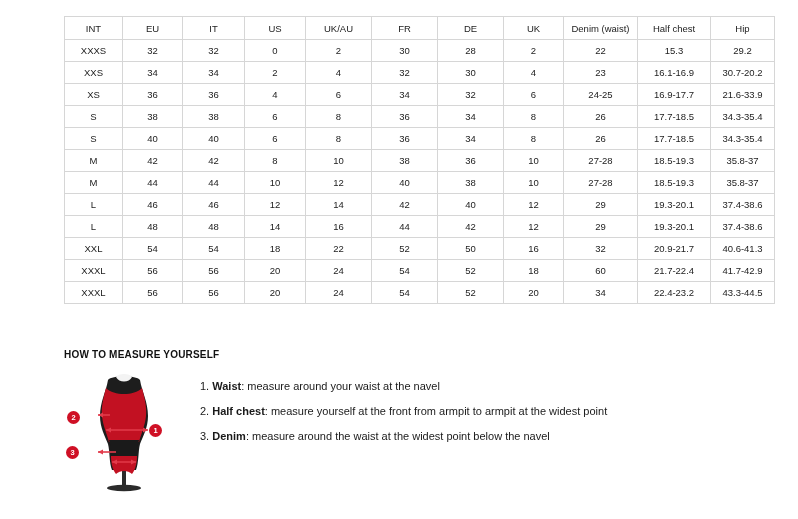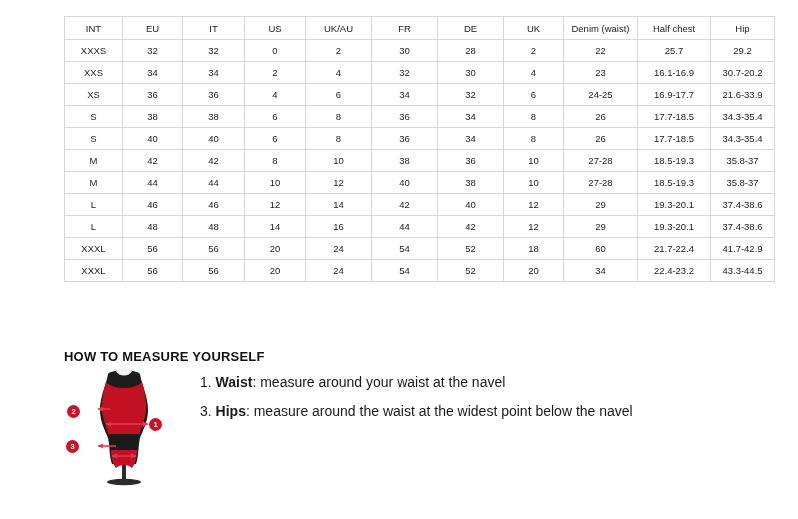--- a/index.html
+++ b/index.html
@@ -65,42 +65,43 @@
   col.c10 { width: 64px; }
 
   
   .measure-section {
     position: absolute;
     left: 64px;
     top: 349px;
     width: 670px;
   }
   .measure-title {
-    font-size: 13px;
+    font-size: 10px;
     font-weight: bold;
     letter-spacing: 0.2px;
     color: #111;
+    margin-bottom: 10px;
   }
   .measure-body {
     position: relative;
     display: flex;
     align-items: flex-start;
   }
   .figure-col {
     width: 120px;
     position: relative;
     height: 125px;
     flex: 0 0 120px;
   }
   .notes-col {
     margin-left: 16px;
     padding-top: 10px;
   }
   .note {
-    font-size: 14px;
+    font-size: 11px;
     color: #1a1a1a;
     margin-bottom: 12px;
     line-height: 1.2;
   }
   .note b { font-weight: bold; }
 
   
   .figure {
     position: absolute;
     left: 22px;
@@ -164,21 +165,21 @@
         <tr>
           <td>XXXS</td>
           <td>32</td>
           <td>32</td>
           <td>0</td>
           <td>2</td>
           <td>30</td>
           <td>28</td>
           <td>2</td>
           <td>22</td>
-          <td>25.7</td>
+          <td>15.3</td>
           <td>29.2</td>
         </tr>
         <tr>
           <td>XXS</td>
           <td>34</td>
           <td>34</td>
           <td>2</td>
           <td>4</td>
           <td>32</td>
           <td>30</td>
@@ -272,20 +273,33 @@
           <td>14</td>
           <td>16</td>
           <td>44</td>
           <td>42</td>
           <td>12</td>
           <td>29</td>
           <td>19.3-20.1</td>
           <td>37.4-38.6</td>
         </tr>
         <tr>
+          <td>XXL</td>
+          <td>54</td>
+          <td>54</td>
+          <td>18</td>
+          <td>22</td>
+          <td>52</td>
+          <td>50</td>
+          <td>16</td>
+          <td>32</td>
+          <td>20.9-21.7</td>
+          <td>40.6-41.3</td>
+        </tr>
+        <tr>
           <td>XXXL</td>
           <td>56</td>
           <td>56</td>
           <td>20</td>
           <td>24</td>
           <td>54</td>
           <td>52</td>
           <td>18</td>
           <td>60</td>
           <td>21.7-22.4</td>
@@ -346,21 +360,25 @@
           <polygon points="50,92 45,89.5 45,94.5" fill="#e23b4b"></polygon>
         </svg>
       </div>
 
       <div class="notes-col">
         <div class="note">
           <span>1.</span>
           <b>Waist</b><span>: measure around your waist at the navel</span>
         </div>
         <div class="note">
+          <span>2.</span>
+          <b>Half chest</b><span>: measure yourself at the front from armpit to armpit at the widest point</span>
+        </div>
+        <div class="note">
           <span>3.</span>
-          <b>Hips</b><span>: measure around the waist at the widest point below the navel</span>
+          <b>Denim</b><span>: measure around the waist at the widest point below the navel</span>
         </div>
       </div>
 
     </div>
   </div>
 
 </div>
 
 </body></html>

